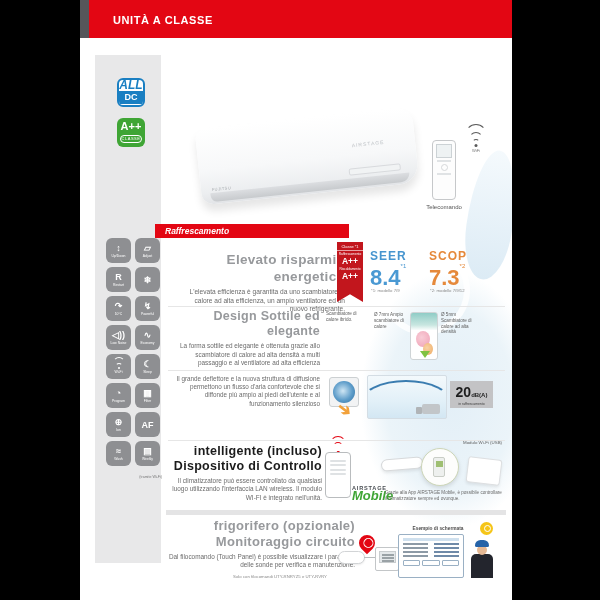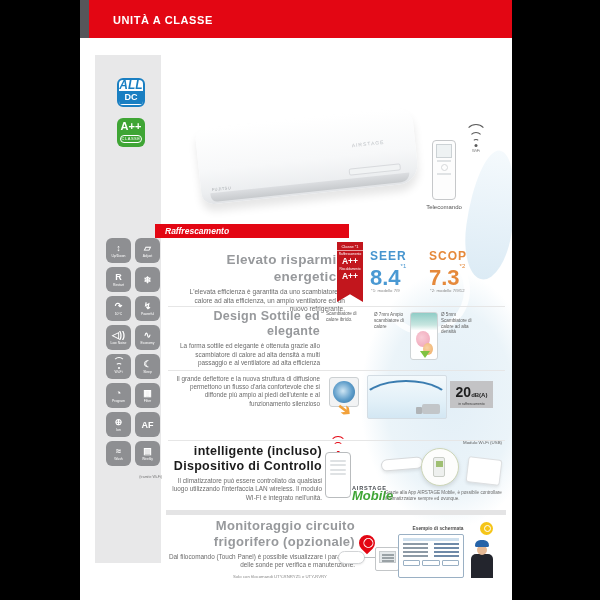--- a/index.html
+++ b/index.html
@@ -384,22 +384,22 @@
     <div class="abs lens">
         <span class="mod"></span>
       </div>
     <div class="abs modlabel">Modulo Wi-Fi (USB)</div>
     <div class="abs modcard"></div>
     <div class="abs s4-caption">Grazie alla App AIRSTAGE Mobile, è possibile controllare il climatizzatore sempre ed ovunque.</div>
 
     <div class="abs band"></div>
 
     <div class="sec-col s5-col">
+      <div class="sec-head">frigorifero (opzionale)</div>
       <div class="sec-head">Monitoraggio circuito</div>
-      <div class="sec-head">frigorifero (opzionale)</div>
       <div class="sec-body">Dal filocomando (Touch Panel) è possibile visualizzare i parametri delle sonde per verifica e manutenzione.</div>
     </div>
     <div class="abs drop-alert"></div>
     <div class="abs s5-fn">Solo con filocomandi UTY-RNRYZ5 e UTY-RVRY</div>
     <div class="abs pillremote"></div>
     <div class="abs wire"></div>
     <div class="abs wallctrl">
         <span class="scr"></span>
       </div>
     <div class="abs blue-arrow">→</div>

